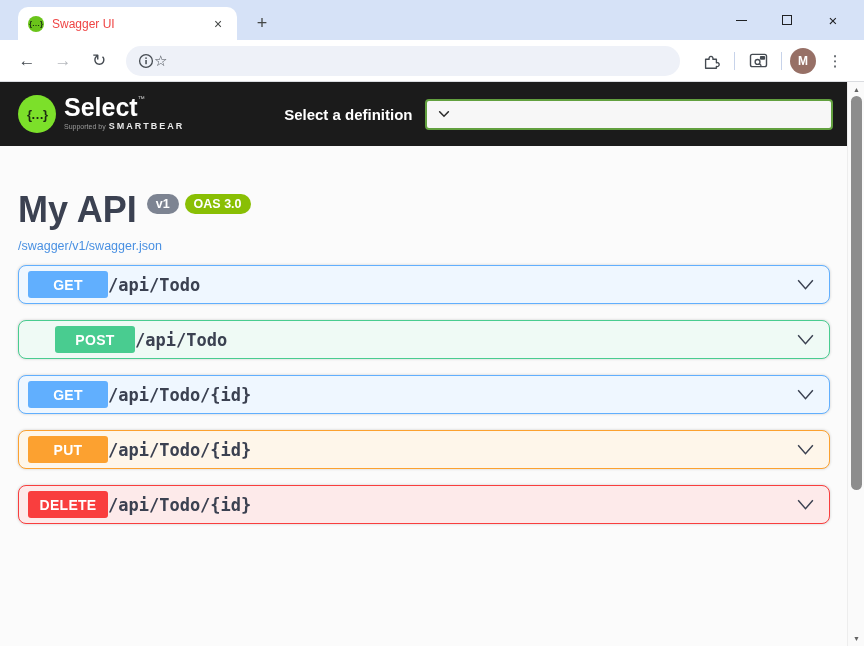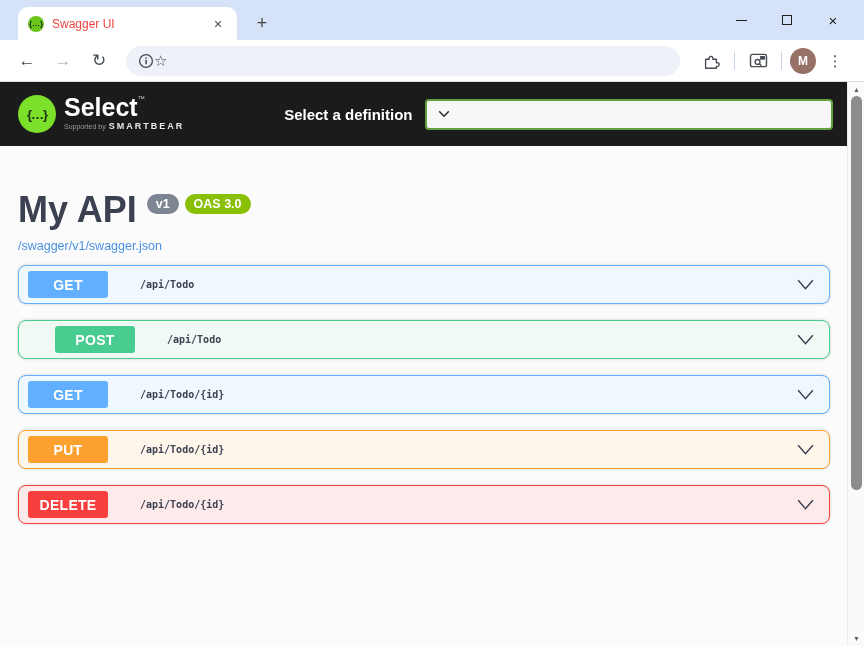--- a/index.html
+++ b/index.html
@@ -73,22 +73,22 @@
   .section-header { margin-top:58px; display:flex; align-items:center; justify-content:space-between;
                     padding-bottom:12px; border-bottom:1px solid rgba(59,65,81,.3); }
   .section-title { font-size:24px; font-weight:bold; color:#3b4151; }
   .section-chevron { margin-right:24px; display:flex; }
 
   .ops { margin-top:11px; }
   .op { height:39px; border-radius:8px; display:flex; align-items:center; margin-bottom:16px;
         border:1px solid; box-shadow:0 0 3px rgba(0,0,0,.19); }
   .op .method { width:80px; height:27px; margin-left:9px; border-radius:3px; color:#fff; font-weight:bold;
                 font-size:14px; display:flex; align-items:center; justify-content:center; letter-spacing:.3px; }
-  .op .path { margin-left:32px; font-family:"DejaVu Sans Mono", monospace; font-weight:bold;
-              font-size:10px; color:#3b4151; flex:1; }
+  .op .path { margin-left:0; font-family:"DejaVu Sans Mono", monospace; font-weight:bold;
+              font-size:17px; color:#3b4151; flex:1; }
   .op .op-chevron { margin-right:13px; display:flex; }
   .op.get    { background:#eff7ff; border-color:#61affe; } .op.get .method    { background:#61affe; }
   .op.post   { background:#effaf5; border-color:#49cc90;padding-left:27px; } .op.post .method   { background:#49cc90; }
   .op.put    { background:#fef6ea; border-color:#fca130; } .op.put .method    { background:#fca130; }
   .op.delete { background:#fdeaea; border-color:#f93e3e; } .op.delete .method { background:#f93e3e; }
 
   
   .scrollbar { position:absolute; top:82px; right:0; width:17px; height:564px; background:#fafafa;
                border-left:1px solid #ededed; }
   .sb-arrow { position:absolute; left:0; width:17px; height:13px; display:flex; align-items:center;

